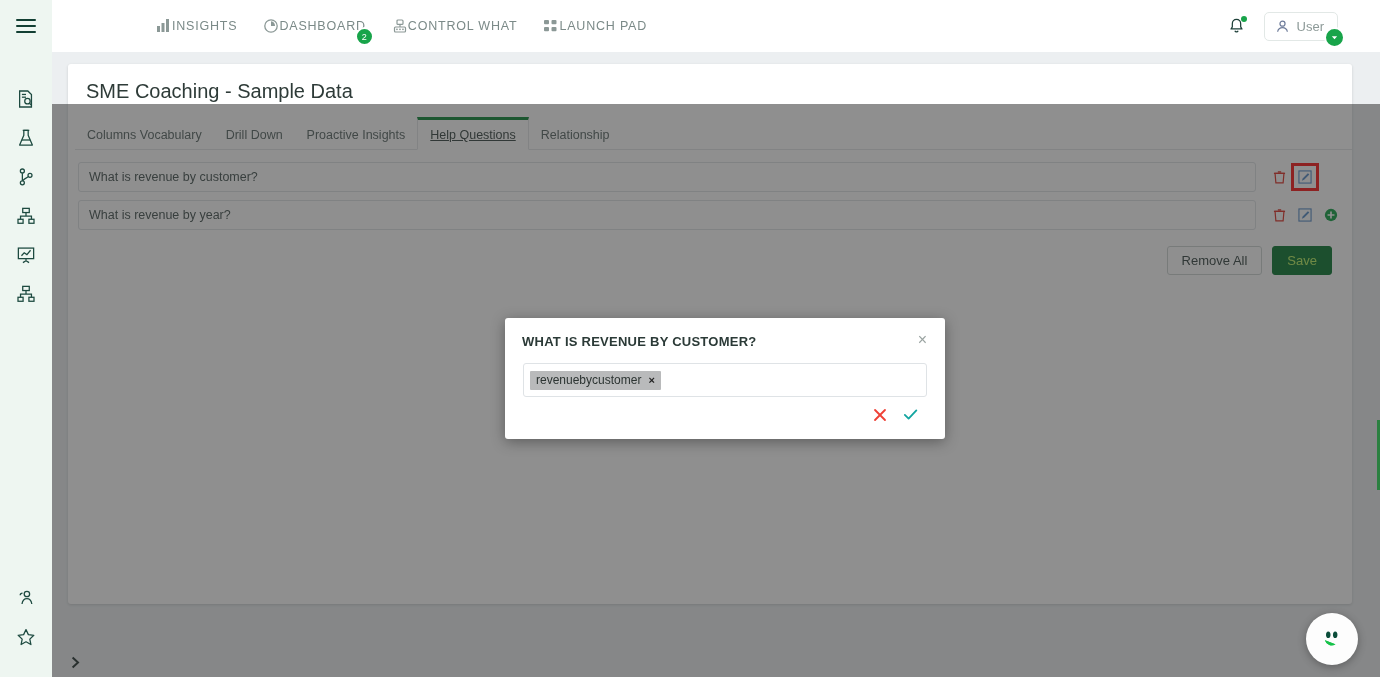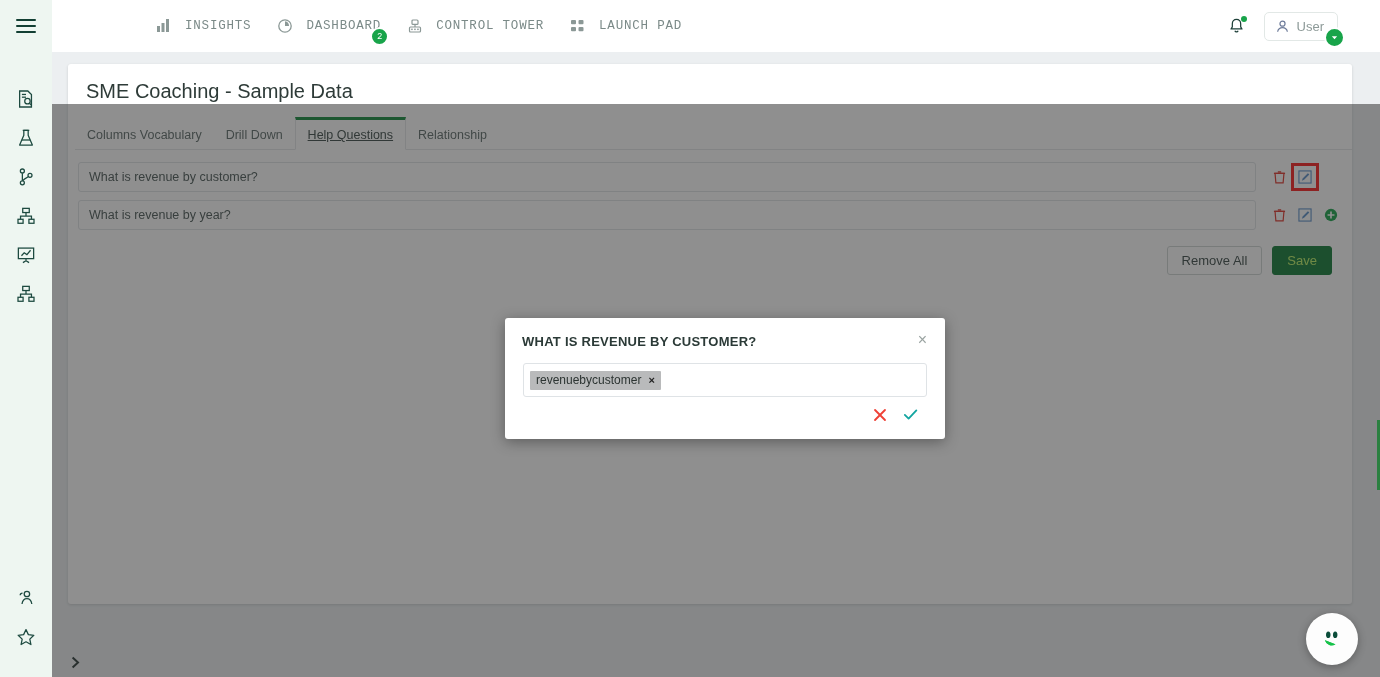--- a/index.html
+++ b/index.html
@@ -66,28 +66,27 @@
   }
   .nav {
     display: flex;
     align-items: center;
     gap: 27px;
     margin-left: 105px;
   }
   .nav-item {
     display: flex;
     align-items: flex-start;
-    gap: 14px;
+    gap: 1px;
     color: #7b8a88;
     font-size: 12.5px;
     letter-spacing: .8px;
     cursor: pointer;
     position: relative;
     padding: 4px 0;
-    font-family: Liberation Mono, monospace;
   }
   .nav-badge {
     position: absolute;
     right: -8px;
     bottom: -9px;
     background: #18a44a;
     color: #fff;
     font-size: 9px;
     width: 15px;
     height: 15px;
@@ -446,21 +445,21 @@
 
       <div class="nav-item">
         <svg width="14" height="14" viewBox="0 0 14 14">
           <rect x="4" y="1" width="6" height="4.4" rx="1" fill="none" stroke="#8b9896" stroke-width="1.2"></rect>
           <rect x="1.5" y="8" width="11" height="5" rx="1" fill="none" stroke="#8b9896" stroke-width="1.2"></rect>
           <rect x="3.2" y="9.6" width="1.5" height="1.5" fill="#8b9896"></rect>
           <rect x="6.2" y="9.6" width="1.5" height="1.5" fill="#8b9896"></rect>
           <rect x="9.2" y="9.6" width="1.5" height="1.5" fill="#8b9896"></rect>
           <line x1="7" y1="5.4" x2="7" y2="8" stroke="#8b9896" stroke-width="1.2"></line>
         </svg>
-        <span>CONTROL TOWER</span>
+        <span>CONTROL WHAT</span>
       </div>
 
       <div class="nav-item">
         <svg width="14" height="14" viewBox="0 0 14 14">
           <rect x="0" y="1" width="5" height="4.3" rx="1" fill="#8b9896"></rect>
           <rect x="7.5" y="1" width="5" height="4.3" rx="1" fill="#8b9896"></rect>
           <rect x="0" y="8" width="5" height="4.3" rx="1" fill="#8b9896"></rect>
           <rect x="7.5" y="8" width="5" height="4.3" rx="1" fill="#8b9896"></rect>
         </svg>
         <span>LAUNCH PAD</span>
@@ -566,20 +565,21 @@
     </div>
 
     <div class="content">
 
       <div class="card">
         <h1 class="page-title">SME Coaching - Sample Data</h1>
 
         <div class="tabs">
           <div class="tab">Columns Vocabulary</div>
           <div class="tab">Drill Down</div>
+          <div class="tab">Proactive Insights</div>
           <div class="tab active">Help Questions</div>
           <div class="tab">Relationship</div>
         </div>
 
         <div class="q-list">
 
           <div class="q-row">
             <input class="q-input" readonly="" value="What is revenue by customer?" style="">
             <div class="row-actions">
               <span class="act">

